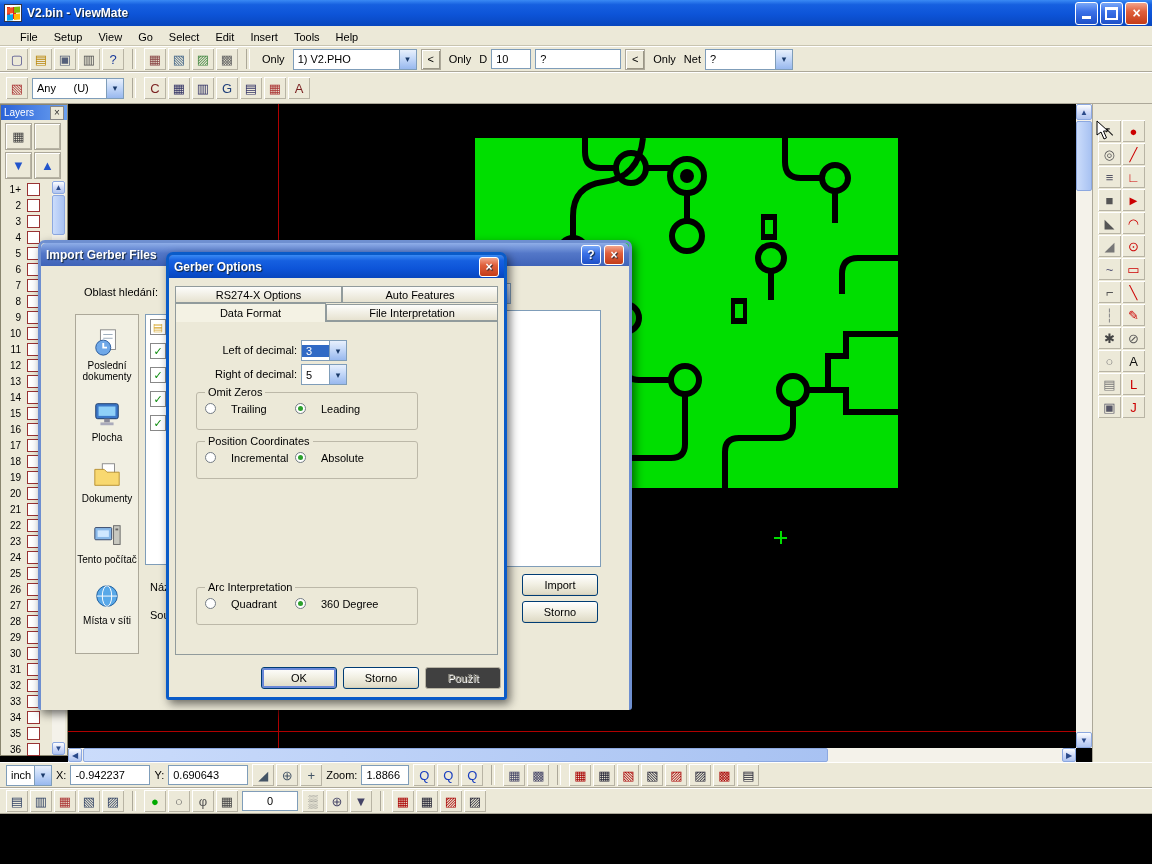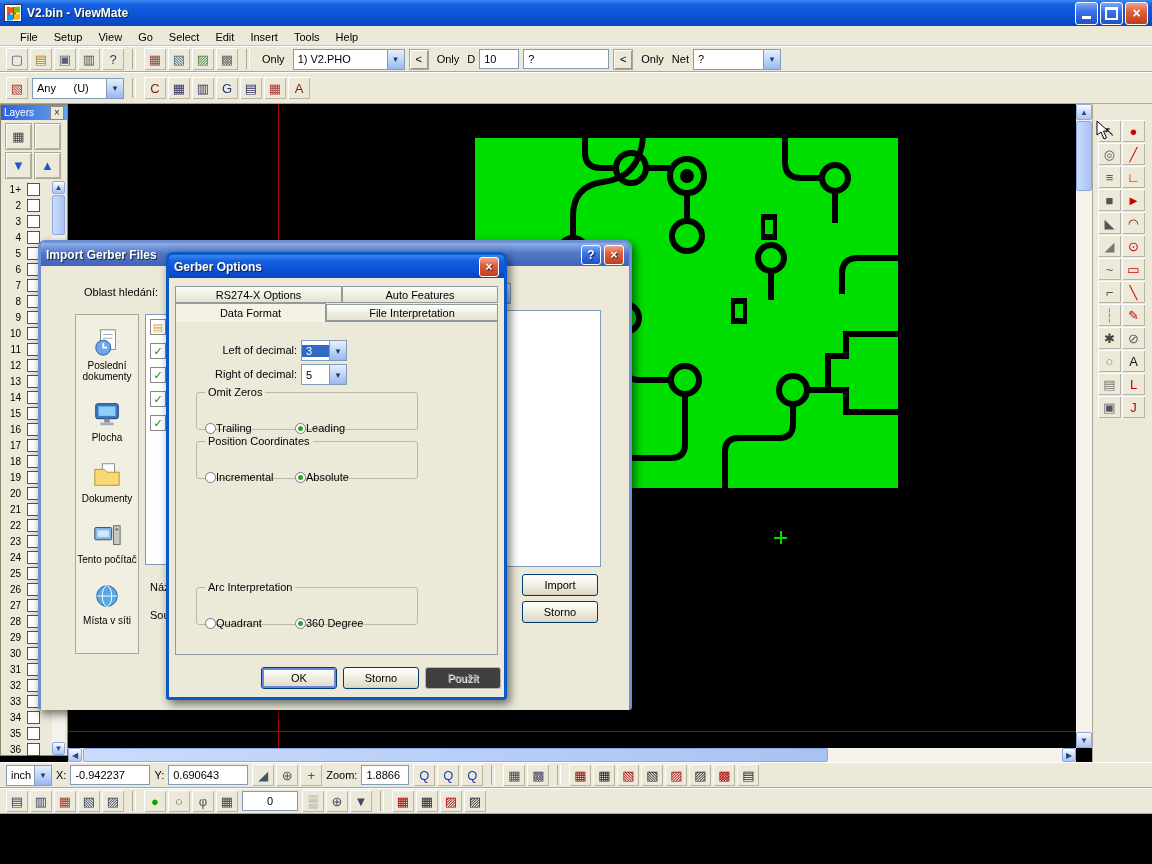--- a/index.html
+++ b/index.html
@@ -73,21 +73,21 @@
   .sb2{top:788px;height:26px;}
   
   .xpdlg{position:absolute;box-sizing:border-box;border-radius:7px 7px 3px 3px;box-shadow:3px 4px 10px rgba(0,0,0,.55);}
   .dlg-title{height:23px;color:#fff;font-weight:bold;font-size:12px;display:flex;align-items:center;padding:0 5px;border-radius:5px 5px 0 0;text-shadow:1px 1px 1px #123;}
   .dlg-body{position:relative;background:#ECE9D8;}
   .xbtn{width:18px;height:18px;border:1px solid #fff;border-radius:3px;display:flex;align-items:center;justify-content:center;color:#fff;font-weight:bold;font-size:12px;}
   .xbtn.close{background:linear-gradient(180deg,#F2A48C,#E0603C 40%,#C43C18);}
   .xbtn.help{background:linear-gradient(180deg,#7AA8F8,#3C72E8 40%,#1E50C8);}
   .fs{position:absolute;width:222px;height:38px;border:1px solid #BCB8A8;border-radius:3px;box-sizing:border-box;}
   .fslabel{position:absolute;top:-7px;left:8px;background:#ECE9D8;padding:0 3px;}
-  .radio{position:absolute;top:29px;display:flex;align-items:center;gap:0;white-space:nowrap;}
+  .radio{position:absolute;top:10px;display:flex;gap:15px;white-space:nowrap;}
   .rdot{width:11px;height:11px;border-radius:50%;background:#fff;border:1px solid #747C84;position:relative;box-sizing:border-box;}
   .rdot.on::after{content:"";position:absolute;left:2px;top:2px;width:5px;height:5px;border-radius:50%;background:#2DA12D;}
   .pbtn{border:1px solid #003C74;border-radius:3px;background:linear-gradient(180deg,#FFFFFF,#F2F0E4 45%,#E0DCC8 92%,#CFCAB4);
     display:flex;align-items:center;justify-content:center;box-sizing:border-box;}
   .pbtn.default{box-shadow:0 0 0 2px #6A88D8 inset;}
   .pbtn.disabled{color:#9C9A8D;border-color:#B8B4A4;background:#404040;text-shadow:1px 1px 0 #fff;}
   .tab{position:absolute;height:17px;box-sizing:border-box;border:1px solid #919B9C;
     background:linear-gradient(180deg,#FDFDFB,#E6E2D0);display:flex;align-items:center;justify-content:center;}
   .tab.active{height:19px;z-index:2;background:#F4F2E4;border-bottom:none;}
   .tabpanel{position:absolute;border:1px solid #919B9C;box-sizing:border-box;z-index:1;}
@@ -159,21 +159,21 @@
       </span>
     <span class="sep"></span>
     <span class="iconrow">
         <span class="ticon" style="color: rgb(136, 68, 68);">▦</span>
         <span class="ticon" style="color: rgb(68, 102, 136);">▧</span>
         <span class="ticon" style="color: rgb(68, 136, 68);">▨</span>
         <span class="ticon" style="color: rgb(102, 102, 102);">▩</span>
       </span>
     <span class="sep"></span>
     <span class="flat">Only</span>
-    <span class="combo" style="width:112px">
+    <span class="combo" style="width:124px">
       <span class="val">1) V2.PHO</span>
       <span class="drop">▾</span>
     </span>
     <span class="tbtn" style="width:18px;height:19px">&lt;</span>
     <span class="flat">Only</span>
     <span>D</span>
     <span class="inset" style="width:40px">10</span>
     <span class="inset" style="width:86px">?</span>
     <span class="tbtn" style="width:18px;height:19px">&lt;</span>
     <span class="flat">Only</span>

